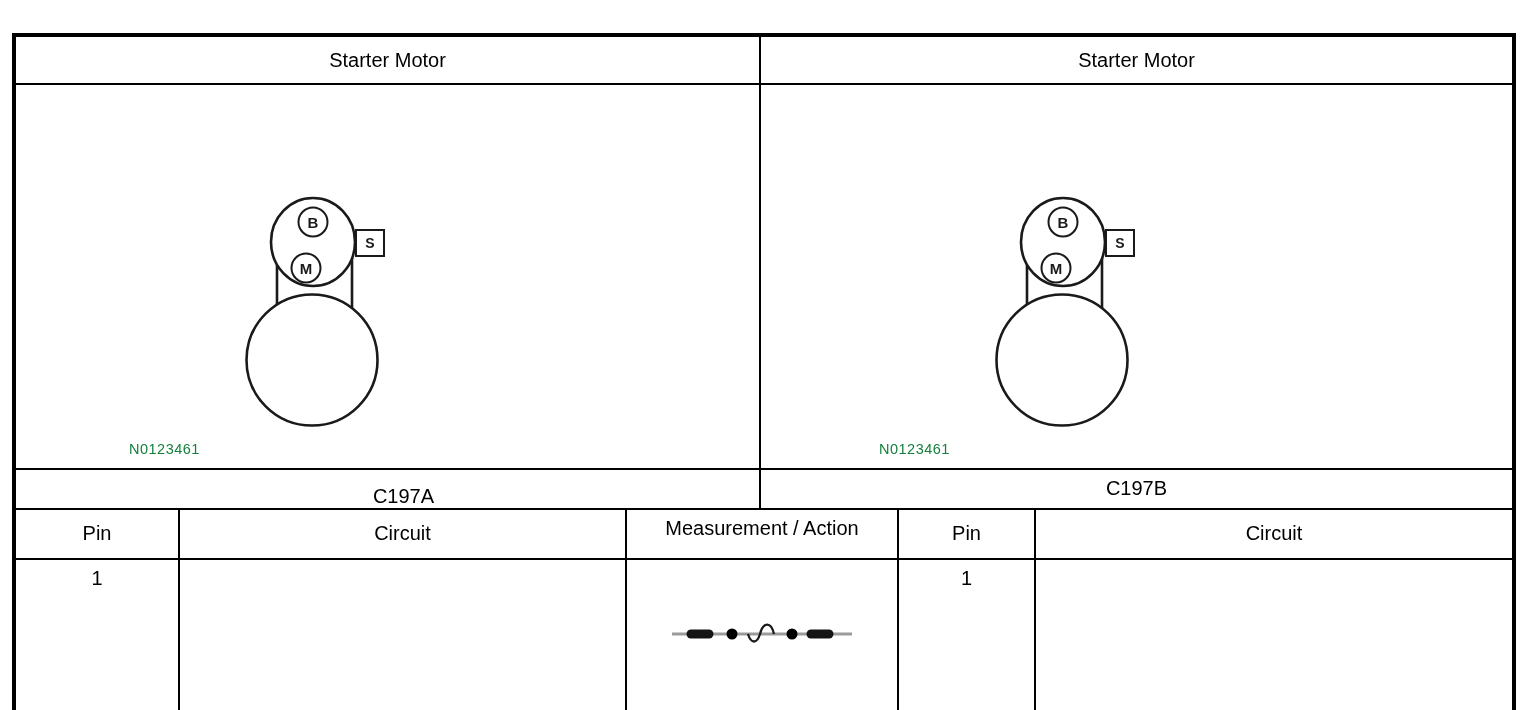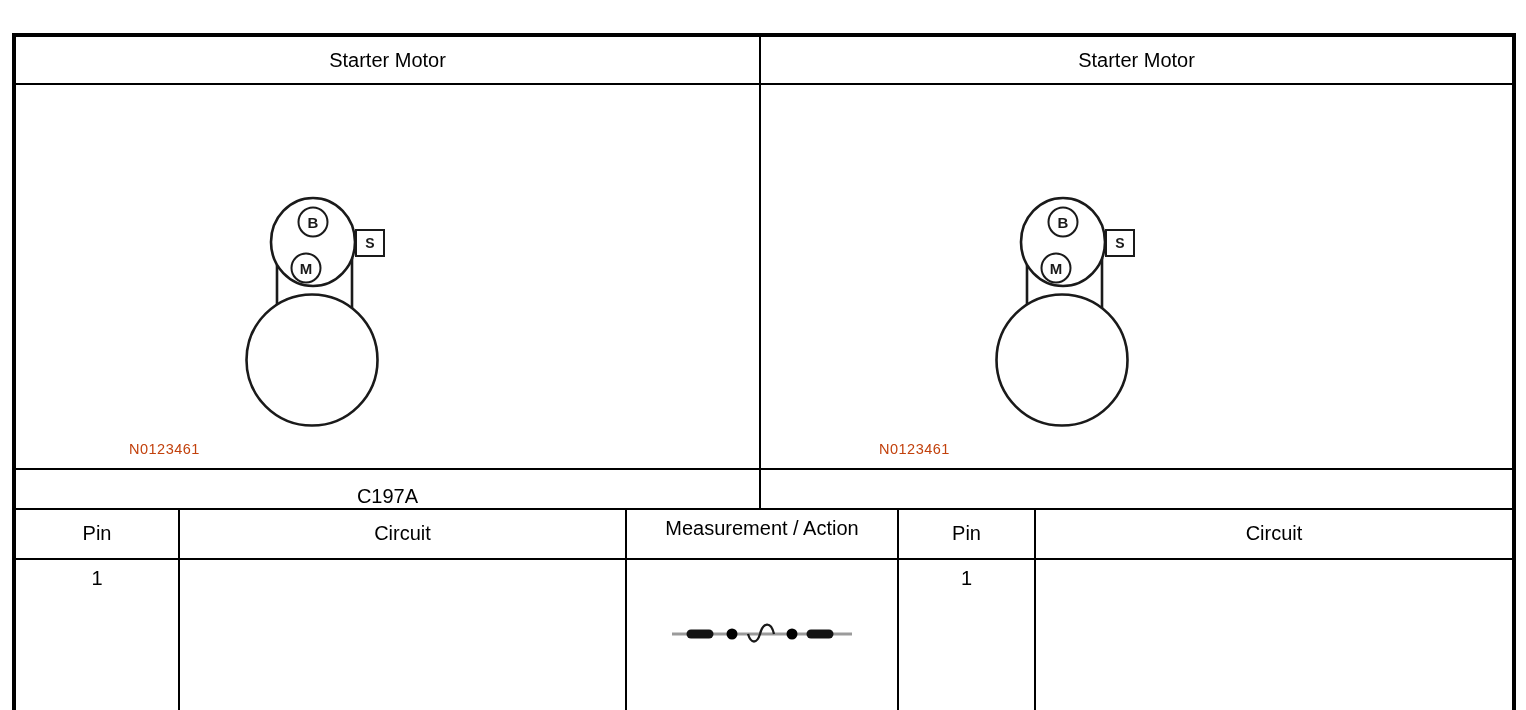--- a/index.html
+++ b/index.html
@@ -13,21 +13,21 @@
   }
   .hline,.vline{position:absolute;background:#000;}
   .hline{height:2px;left:0;width:100%;}
   .vline{width:2px;}
   .cell{
     position:absolute;display:flex;align-items:center;justify-content:center;
     font-size:20px;line-height:1.15;white-space:nowrap;
   }
   .cell.top{align-items:flex-start;padding-top:9px;}
   .figlabel{
-    position:absolute;font-size:14.5px;color:#c2410c;letter-spacing:0.5px;
+    position:absolute;font-size:14.5px;color:#15803d;letter-spacing:0.5px;
   }
   svg text{font-family:"Liberation Sans",sans-serif;}
 </style>
 </head>
 <body>
 
 <div class="page">
   <div class="sheet">
 
     <div class="hline" style="top:46px"></div>
@@ -65,21 +65,22 @@
       <rect x="256" y="154" width="28" height="26" fill="#fff" stroke="#1a1a1a" stroke-width="2"></rect>
       <ellipse cx="213" cy="166" rx="42" ry="44" fill="#fff" stroke="#1a1a1a" stroke-width="2.6"></ellipse>
       <circle cx="213" cy="146" r="14.5" fill="#fff" stroke="#1a1a1a" stroke-width="2"></circle>
       <circle cx="206" cy="192" r="14.5" fill="#fff" stroke="#1a1a1a" stroke-width="2"></circle>
       <text x="213" y="151.5" font-size="15" font-weight="bold" text-anchor="middle" fill="#1a1a1a">B</text>
       <text x="206" y="197.5" font-size="15" font-weight="bold" text-anchor="middle" fill="#1a1a1a">M</text>
       <text x="270" y="172" font-size="14" font-weight="bold" text-anchor="middle" fill="#1a1a1a">S</text>
     </svg>
     <div class="figlabel" style="left:863px;top:404px">N0123461</div>
 
-    <div class="cell" style="left:0;top:431px;width:743px;height:56px">C197A</div>
+    <div class="cell" style="left:16px;top:431px;width:743px;height:56px">C197A</div>
+    <div class="cell" style="left:745px;top:431px;width:751px;height:40px">C197B</div>
 
     <div class="cell" style="left:0;top:471px;width:162px;height:50px">Pin</div>
     <div class="cell" style="left:164px;top:471px;width:445px;height:50px">Circuit</div>
     <div class="cell" style="left:611px;top:471px;width:270px;height:40px">Measurement / Action</div>
     <div class="cell" style="left:883px;top:471px;width:135px;height:50px">Pin</div>
     <div class="cell" style="left:1020px;top:471px;width:476px;height:50px">Circuit</div>
 
     <div class="cell top" style="left:0;top:521px;width:162px;height:157px">1</div>
     <div class="cell top" style="left:883px;top:521px;width:135px;height:157px">1</div>
 

